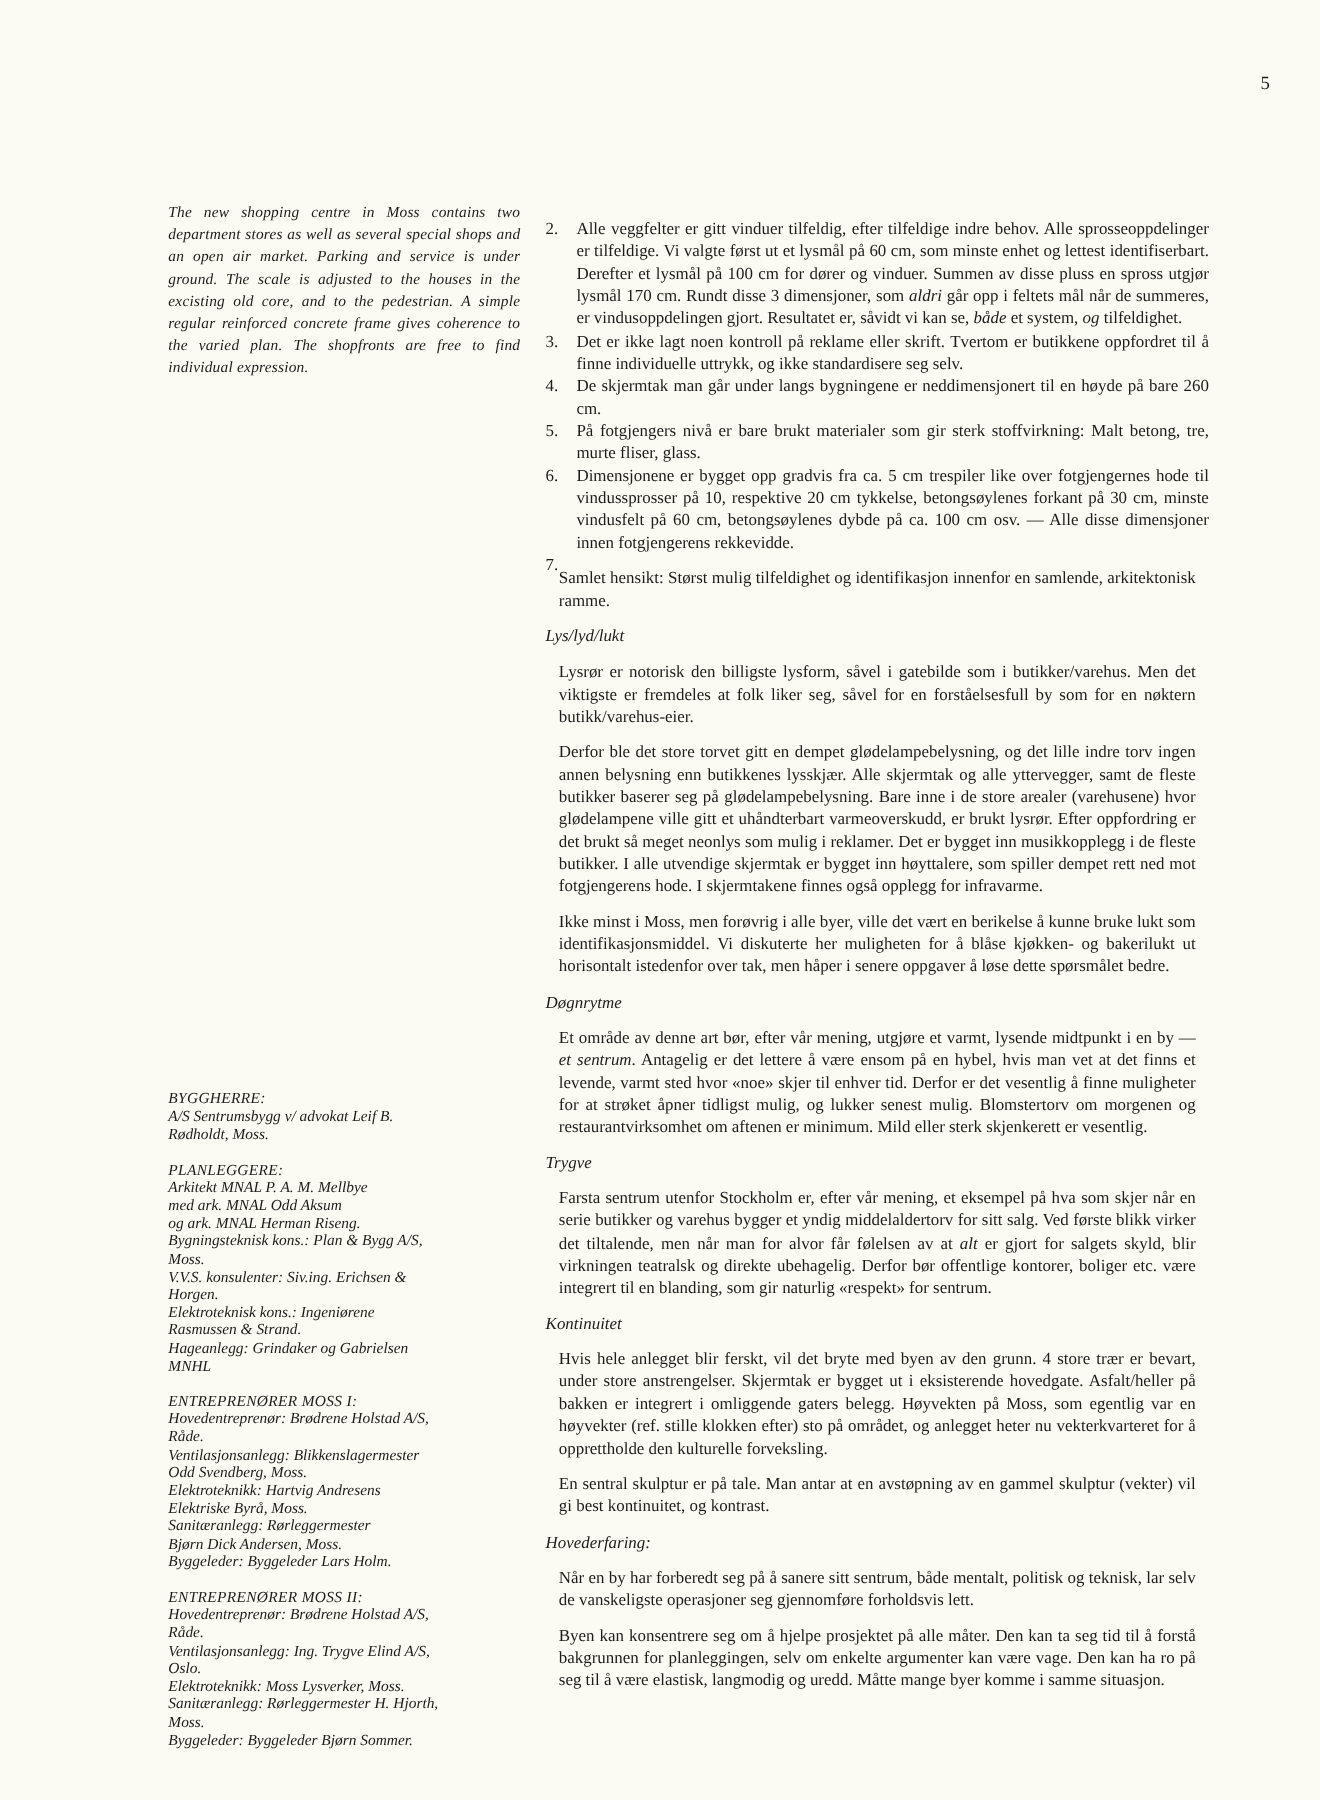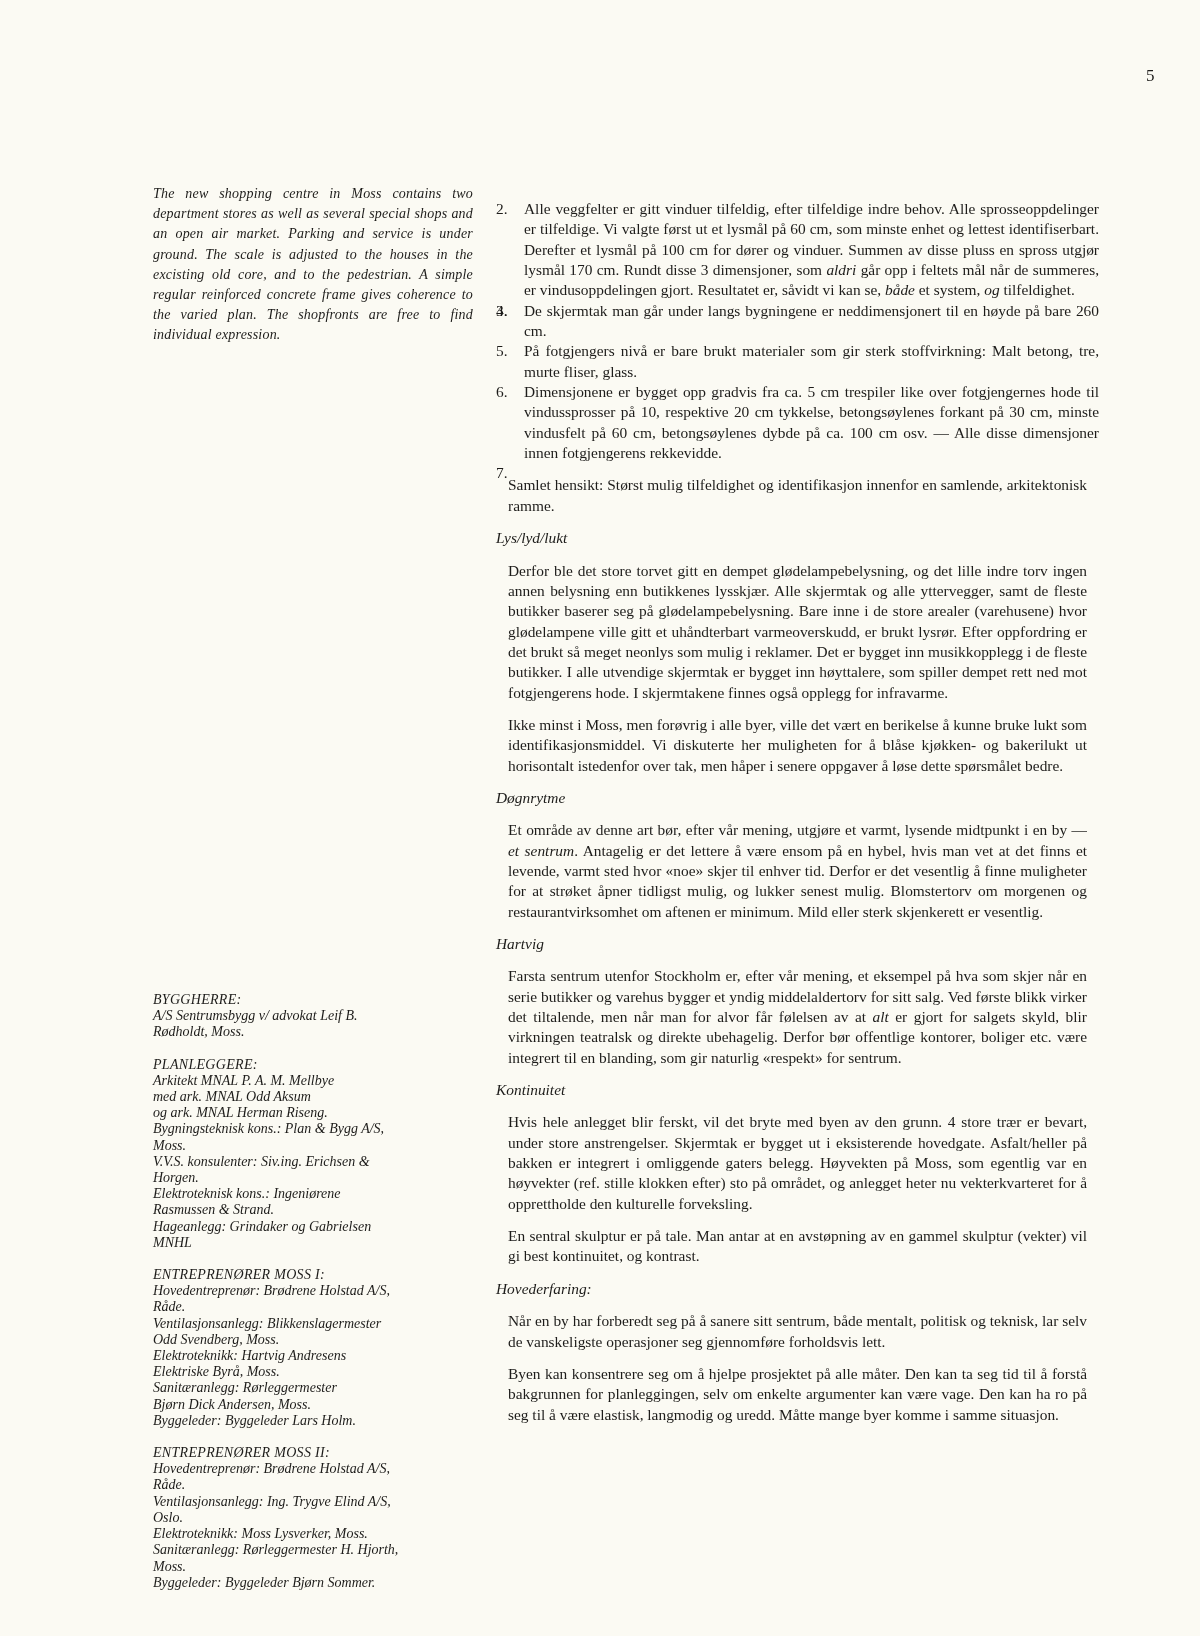--- a/index.html
+++ b/index.html
@@ -95,47 +95,49 @@
 </div>
 
 <div class="right-col">
   <ol class="numbered">
     <li>
       <span class="num">2.</span>
       <span>Alle veggfelter er gitt vinduer tilfeldig, efter tilfeldige indre behov. Alle sprosseoppdelinger er tilfeldige. Vi valgte først ut et lysmål på 60 cm, som minste enhet og lettest identifiserbart. Derefter et lysmål på 100 cm for dører og vinduer. Summen av disse pluss en spross utgjør lysmål 170 cm. Rundt disse 3 dimensjoner, som </span><em>aldri</em><span> går opp i feltets mål når de summeres, er vindusoppdelingen gjort. Resultatet er, såvidt vi kan se, </span><em>både</em><span> et system, </span><em>og</em><span> tilfeldighet.</span>
     </li>
     <li>
       <span class="num">3.</span>
+      <span>Det er ikke lagt noen kontroll på reklame eller skrift. Tvertom er butikkene oppfordret til å finne individuelle uttrykk, og ikke standardisere seg selv.</span>
     </li>
     <li>
       <span class="num">4.</span>
       <span>De skjermtak man går under langs bygningene er neddimensjonert til en høyde på bare 260 cm.</span>
     </li>
     <li>
       <span class="num">5.</span>
       <span>På fotgjengers nivå er bare brukt materialer som gir sterk stoffvirkning: Malt betong, tre, murte fliser, glass.</span>
     </li>
     <li>
       <span class="num">6.</span>
       <span>Dimensjonene er bygget opp gradvis fra ca. 5 cm trespiler like over fotgjengernes hode til vindussprosser på 10, respektive 20 cm tykkelse, betongsøylenes forkant på 30 cm, minste vindusfelt på 60 cm, betongsøylenes dybde på ca. 100 cm osv. — Alle disse dimensjoner innen fotgjengerens rekkevidde.</span>
     </li>
     <li>
       <span class="num">7.</span>
     </li>
   </ol>
   <p>Samlet hensikt: Størst mulig tilfeldighet og identifikasjon innenfor en samlende, arkitektonisk ramme.</p>
 
   <span class="section-title">Lys/lyd/lukt</span>
+  <p>Lysrør er notorisk den billigste lysform, såvel i gatebilde som i butikker/varehus. Men det viktigste er fremdeles at folk liker seg, såvel for en forståelsesfull by som for en nøktern butikk/varehus-eier.</p>
   <p>Derfor ble det store torvet gitt en dempet glødelampebelysning, og det lille indre torv ingen annen belysning enn butikkenes lysskjær. Alle skjermtak og alle yttervegger, samt de fleste butikker baserer seg på glødelampebelysning. Bare inne i de store arealer (varehusene) hvor glødelampene ville gitt et uhåndterbart varmeoverskudd, er brukt lysrør. Efter oppfordring er det brukt så meget neonlys som mulig i reklamer. Det er bygget inn musikkopplegg i de fleste butikker. I alle utvendige skjermtak er bygget inn høyttalere, som spiller dempet rett ned mot fotgjengerens hode. I skjermtakene finnes også opplegg for infravarme.</p>
   <p>Ikke minst i Moss, men forøvrig i alle byer, ville det vært en berikelse å kunne bruke lukt som identifikasjonsmiddel. Vi diskuterte her muligheten for å blåse kjøkken- og bakerilukt ut horisontalt istedenfor over tak, men håper i senere oppgaver å løse dette spørsmålet bedre.</p>
 
   <span class="section-title">Døgnrytme</span>
   <p><span>Et område av denne art bør, efter vår mening, utgjøre et varmt, lysende midtpunkt i en by — </span><em>et sentrum</em><span>. Antagelig er det lettere å være ensom på en hybel, hvis man vet at det finns et levende, varmt sted hvor «noe» skjer til enhver tid. Derfor er det vesentlig å finne muligheter for at strøket åpner tidligst mulig, og lukker senest mulig. Blomstertorv om morgenen og restaurantvirksomhet om aftenen er minimum. Mild eller sterk skjenkerett er vesentlig.</span></p>
 
-  <span class="section-title">Hartvig</span>
+  <span class="section-title">Trygve</span>
   <p><span>Farsta sentrum utenfor Stockholm er, efter vår mening, et eksempel på hva som skjer når en serie butikker og varehus bygger et yndig middelaldertorv for sitt salg. Ved første blikk virker det tiltalende, men når man for alvor får følelsen av at </span><em>alt</em><span> er gjort for salgets skyld, blir virkningen teatralsk og direkte ubehagelig. Derfor bør offentlige kontorer, boliger etc. være integrert til en blanding, som gir naturlig «respekt» for sentrum.</span></p>
 
   <span class="section-title">Kontinuitet</span>
   <p>Hvis hele anlegget blir ferskt, vil det bryte med byen av den grunn. 4 store trær er bevart, under store anstrengelser. Skjermtak er bygget ut i eksisterende hovedgate. Asfalt/heller på bakken er integrert i omliggende gaters belegg. Høyvekten på Moss, som egentlig var en høyvekter (ref. stille klokken efter) sto på området, og anlegget heter nu vekterkvarteret for å opprettholde den kulturelle forveksling.</p>
   <p>En sentral skulptur er på tale. Man antar at en avstøpning av en gammel skulptur (vekter) vil gi best kontinuitet, og kontrast.</p>
 
   <span class="section-title">Hovederfaring:</span>
   <p>Når en by har forberedt seg på å sanere sitt sentrum, både mentalt, politisk og teknisk, lar selv de vanskeligste operasjoner seg gjennomføre forholdsvis lett.</p>
   <p>Byen kan konsentrere seg om å hjelpe prosjektet på alle måter. Den kan ta seg tid til å forstå bakgrunnen for planleggingen, selv om enkelte argumenter kan være vage. Den kan ha ro på seg til å være elastisk, langmodig og uredd. Måtte mange byer komme i samme situasjon.</p>
 </div>

